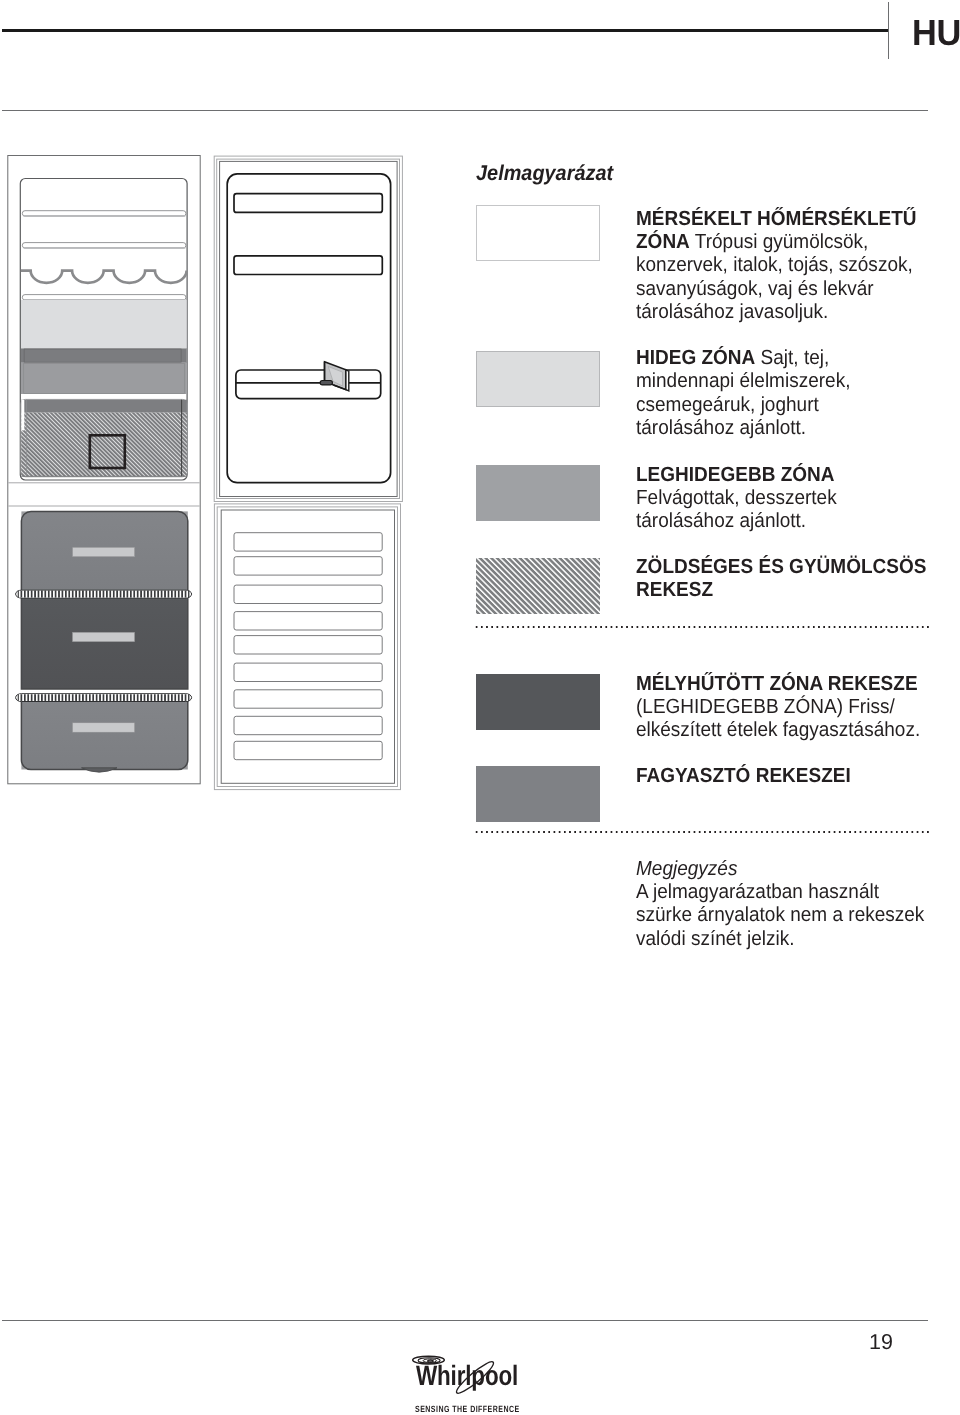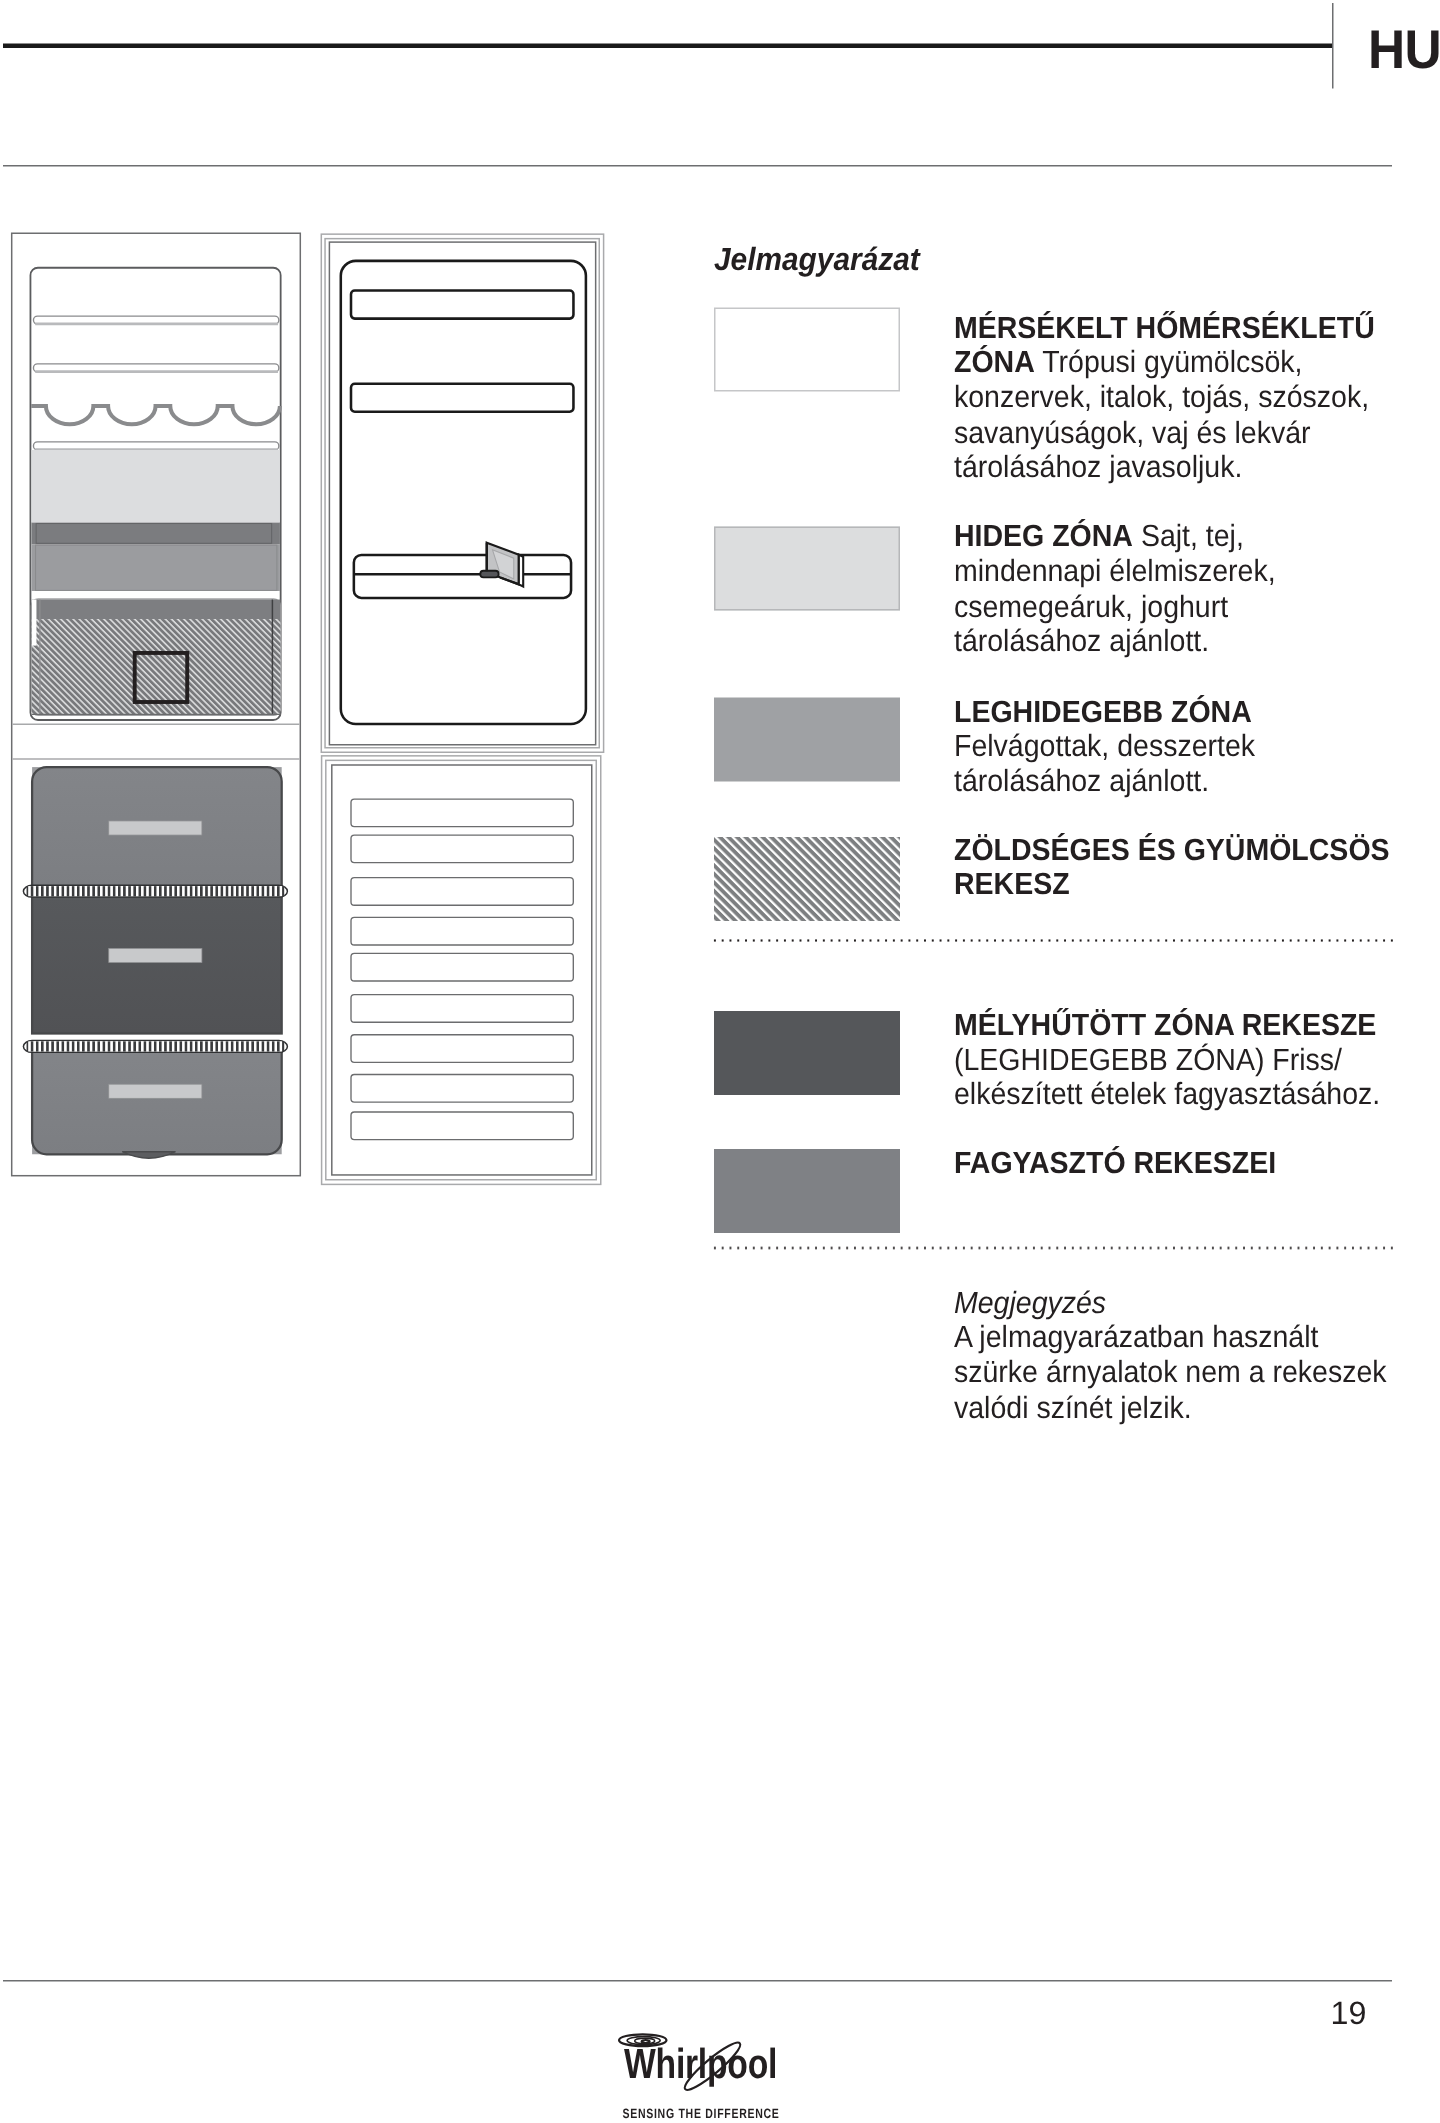--- a/index.html
+++ b/index.html
@@ -5,21 +5,21 @@
   html,body{margin:0;padding:0;background:#fff;}
   body{width:960px;height:1415px;position:relative;overflow:hidden;-webkit-font-smoothing:antialiased;text-rendering:geometricPrecision;
        font-family:"Liberation Sans",sans-serif;color:#231f20;}
   .abs{position:absolute;}
   #hdr-thick{left:2px;top:29px;width:886px;height:3px;background:#1a1a1a;}
   #hdr-vert{left:888px;top:2px;width:1.4px;height:57px;background:#6d6e70;}
   #hdr-lang{left:911.6px;top:15.2px;font-size:36.3px;font-weight:bold;letter-spacing:-0.4px;line-height:1;
             transform:scaleX(0.945);transform-origin:left top;white-space:nowrap;}
   #hdr-thin{left:2px;top:109.6px;width:926px;height:1.3px;background:#6d6e70;}
   #ftr-thin{left:2px;top:1319.6px;width:926px;height:1.3px;background:#6d6e70;}
-  #pagenum{left:869px;top:1329.5px;width:60px;text-align:center;font-size:21.5px;}
+  #pagenum{left:869px;top:1329.5px;width:60px;text-align:left;font-size:21.5px;}
   #legend-title{left:476px;top:160.5px;font-size:21.4px;font-weight:bold;font-style:italic;
                 transform:scaleX(0.93);transform-origin:left top;white-space:nowrap;}
   .sw{position:absolute;left:476px;width:124px;height:56px;}
   .ltxt{position:absolute;left:635.5px;width:330px;font-size:20.4px;line-height:23.4px;
         transform:scaleX(0.932);transform-origin:left top;}
   .ltxt b{font-weight:bold;}
   .ln{white-space:nowrap;}
   .dots{position:absolute;left:474.2px;width:455px;height:2px;
         background-image:radial-gradient(circle, #231f20 0.7px, transparent 0.8px);
         background-size:5.2px 2px;}

